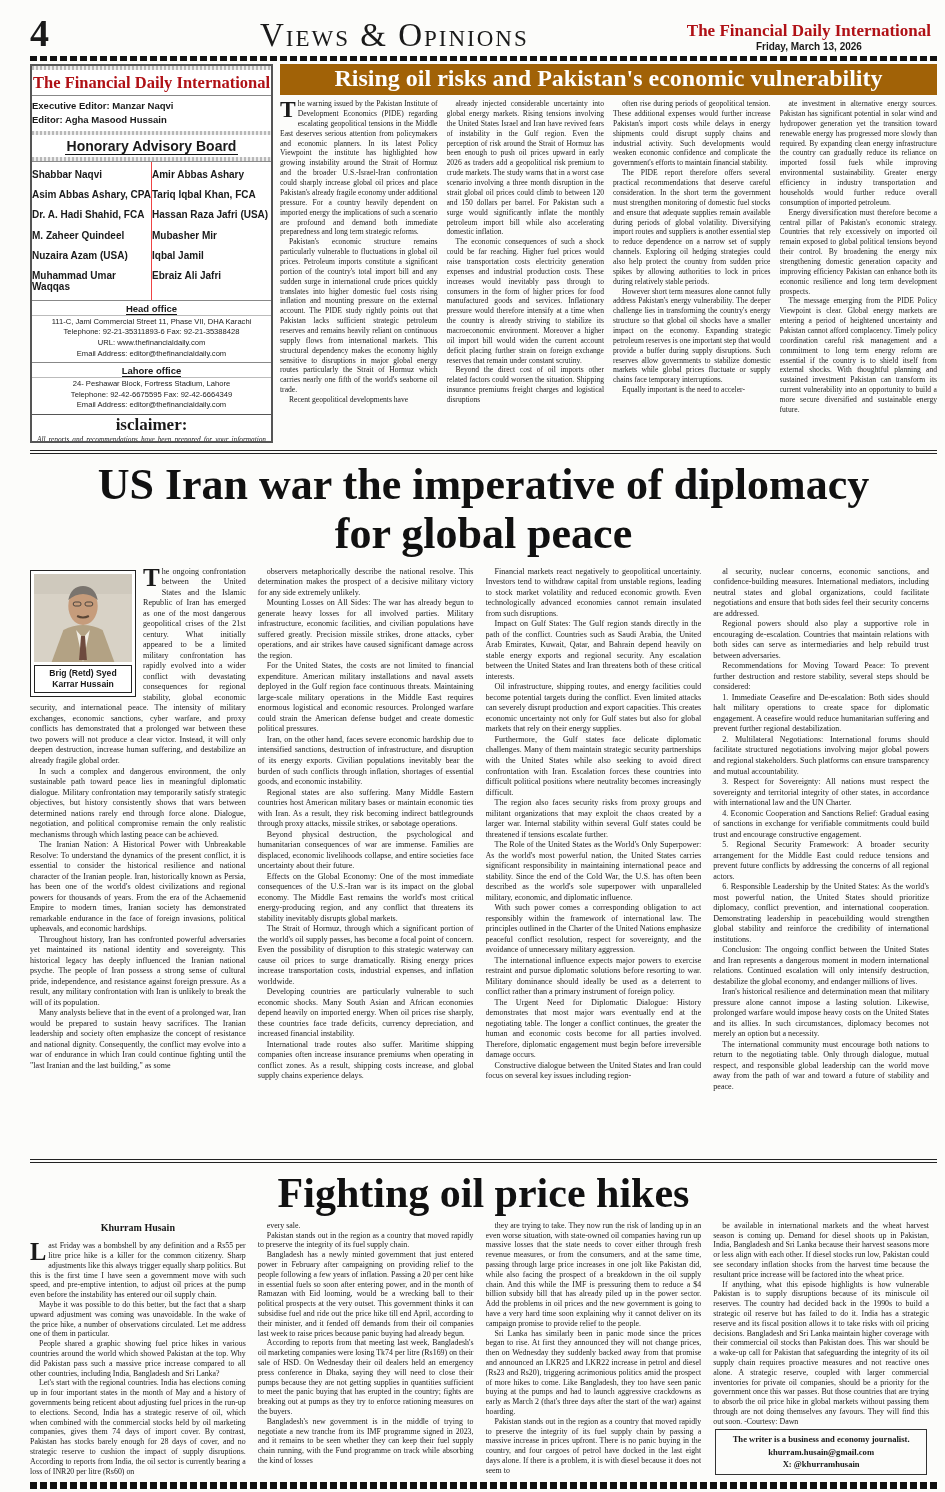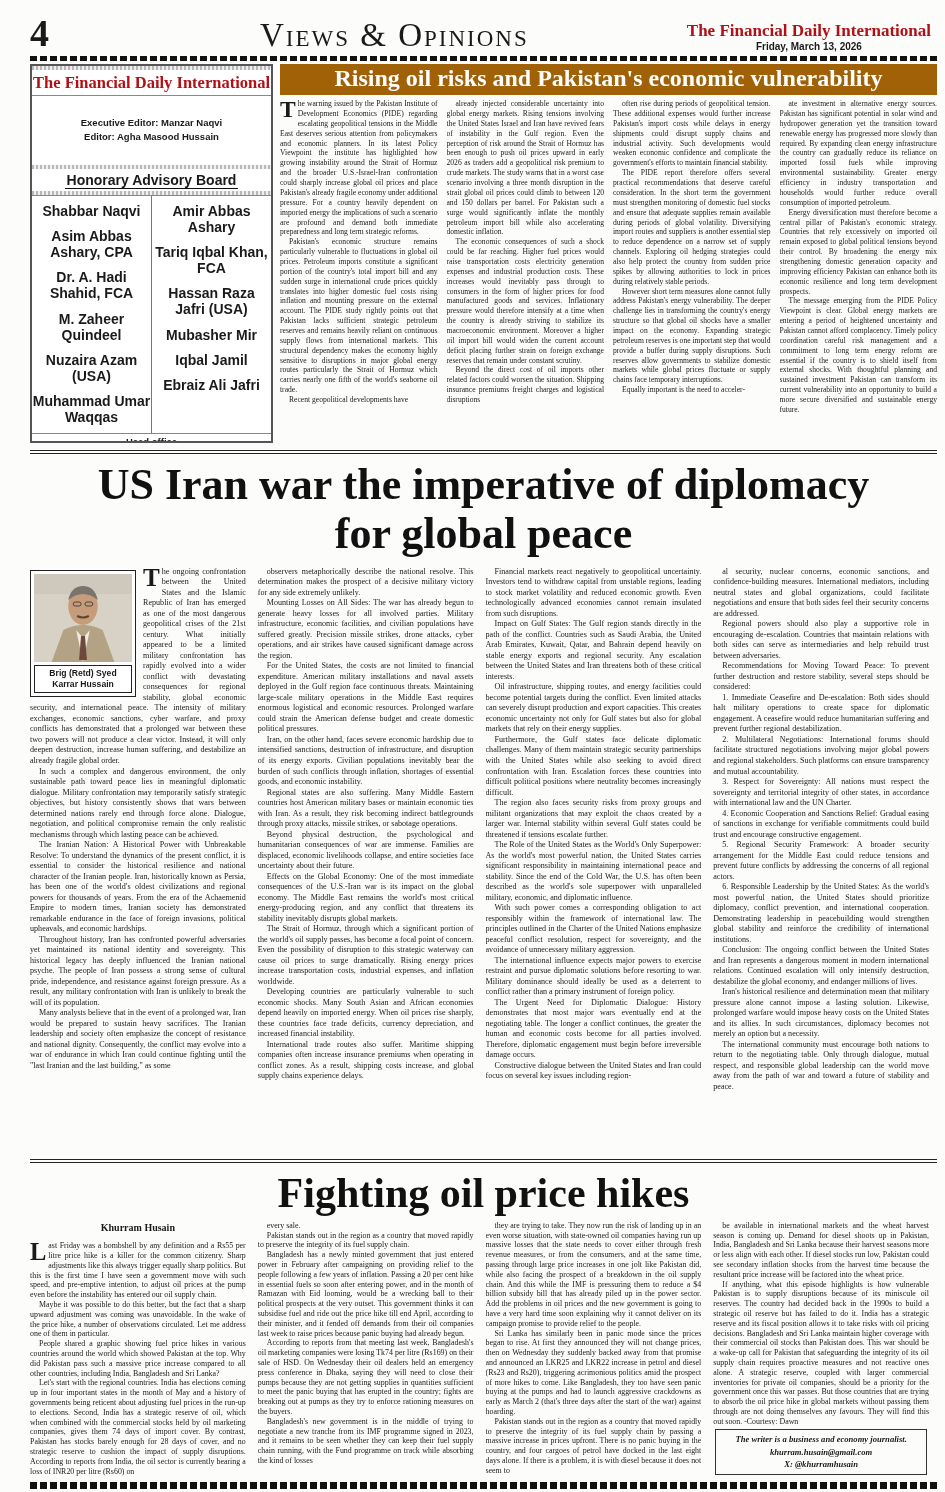--- a/index.html
+++ b/index.html
@@ -21,25 +21,25 @@
 
   
   .top-row { display:flex; gap:7px; align-items:flex-start; }
 
   
   .info-box { width:243px; min-width:243px; height:379px; border:2px solid #555; background:#fff;
      font-family:"Liberation Sans",sans-serif; overflow:hidden; }
   .hatch { height:4px; background:repeating-linear-gradient(90deg,#b9b9b9 0 2px,#eee 2px 4px); }
   .ib-title { font-family:"Liberation Serif",serif; font-weight:bold; font-size:16.5px; color:#b01116;
      text-align:center; padding:3px 0 2px; }
-  .ib-editors { border-top:1px solid #888; text-align:center; font-weight:bold; font-size:9.5px; padding:20px 0; line-height:1.5; }
+  .ib-editors { border-top:1px solid #888; font-weight:bold; font-size:9.5px; padding:3px 0; line-height:1.5; }
   .ib-hab { text-align:center; font-weight:bold; font-size:14px; padding:3px 0; }
   .ib-hab span { border-bottom:1.5px solid #111; padding:0 2px; }
   .board { display:flex; border-top:1px solid #888; }
-  .board-col { flex:1; text-align:center; font-weight:bold; font-size:14px; padding:3px 0; }
+  .board-col { flex:1; font-weight:bold; font-size:10px; padding:3px 0; }
   .board-col + .board-col { border-left:1px solid #ef4444; }
   .board-name { padding:4.6px 0; }
   .office-title { text-align:center; font-weight:bold; font-size:9.5px; padding:2px 0 1px; border-top:1px solid #888; }
   .office-title span { border-bottom:1.2px solid #111; }
   .office-lines { text-align:center; font-size:7.6px; line-height:1.4; padding:1px 2px 3px; border-top:1px solid #bbb; }
   .disclaimer { border-top:1.5px solid #555; padding:1px 5px 3px; }
   .disc-title { font-family:"Liberation Serif",serif; font-weight:bold; font-size:17px; text-align:center; line-height:1.1; }
   .disc-text { font-family:"Liberation Serif",serif; font-style:italic; font-size:7.3px; line-height:1.3; text-align:justify; }
 
   
@@ -66,21 +66,21 @@
      font-size:8.6px; line-height:1.3; padding:2px 1px; font-family:Liberation Sans, sans-serif; }
 
   
   .price-headline { font-size:42px; line-height:1.05; margin:8px 0 6px; }
   .price-cols { gap:12px; padding-right:8px; }
   .price-cols .col { height:256px; font-size:7.9px; line-height:1.24; }
   .byline { font-family:"Liberation Serif",serif; font-weight:bold; font-size:10px; text-align:center; margin:1px 0 7px; }
   .col4-flex { display:flex; flex-direction:column; }
   .col4-flex .flow { flex:1 1 auto; overflow:hidden; }
   .writer-box { border:1.5px solid #333; padding:3px 6px; margin:4px 2px 2px;
-     font-family:"Liberation Serif",serif; font-style:italic; font-weight:bold;
+     font-family:"Liberation Serif",serif; font-weight:bold;
      font-size:8.6px; line-height:1.45; text-align:center; }
 </style>
 </head>
 <body>
 
 <div class="page">
 
   <header class="masthead-row">
     <div class="page-number">4</div>
     <div class="section-title">Views &amp; Opinions</div>

